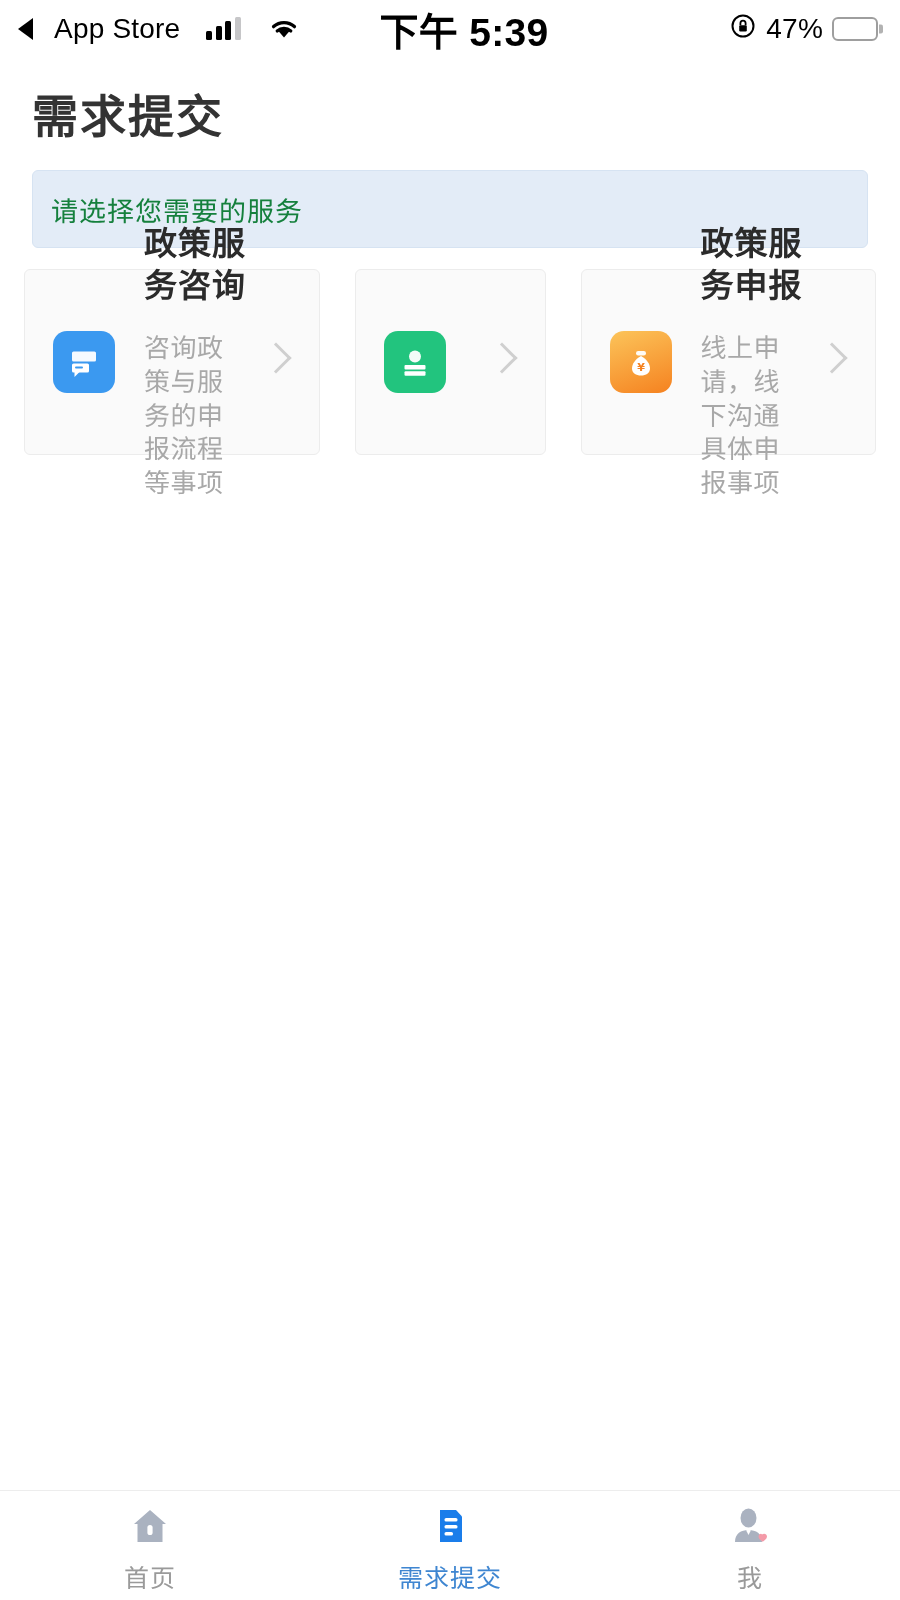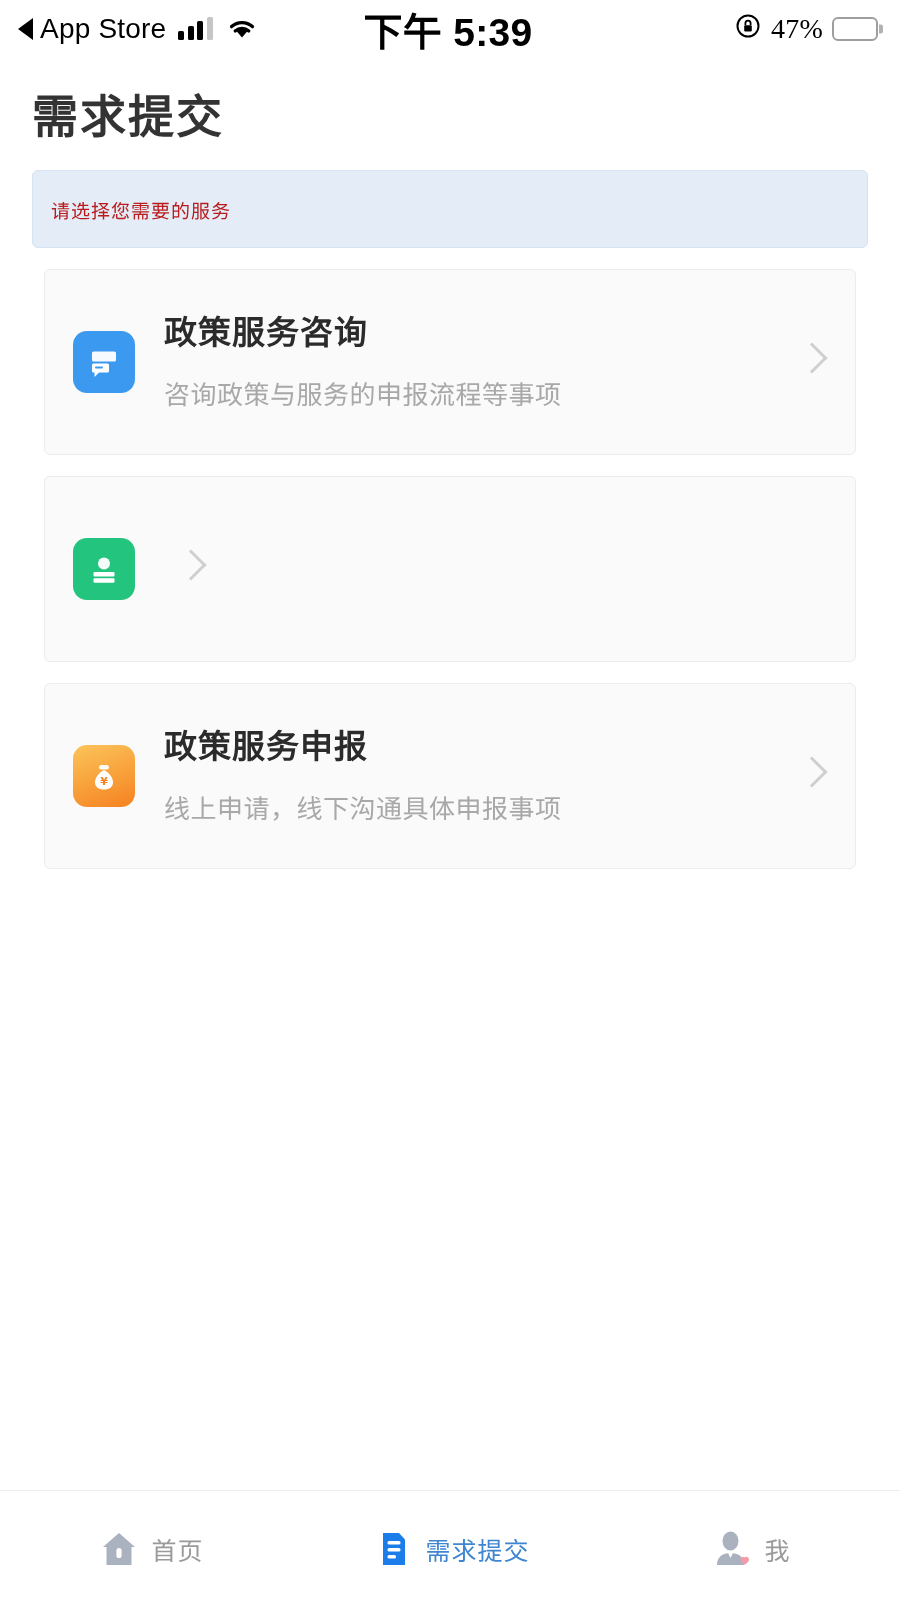--- a/index.html
+++ b/index.html
@@ -30,21 +30,21 @@
     align-items: center;
     padding: 0 22px 0 18px;
     color: #000;
     font-size: 27px;
     font-weight: 500;
     letter-spacing: 0.2px;
   }
   .status-left {
     display: flex;
     align-items: center;
-    gap: 7px;
+    gap: 21px;
     flex: 0 0 auto;
     min-width: 250px;
   }
   .back-tri {
     width: 0; height: 0;
     border-top: 11px solid transparent;
     border-bottom: 11px solid transparent;
     border-right: 15px solid #000;
     display: inline-block;
   }
@@ -79,21 +79,21 @@
   }
 
   .status-right {
     display: flex;
     align-items: center;
     gap: 9px;
     flex: 0 0 auto;
     min-width: 250px;
     justify-content: flex-end;
   }
-  .batt-pct { font-size: 28px; font-weight: 400; font-family: Liberation Serif, serif; }
+  .batt-pct { font-size: 28px; font-weight: 400; }
   .batt {
     position: relative;
     width: 46px;
     height: 24px;
     border: 2.5px solid rgba(0,0,0,0.38);
     border-radius: 6px;
     padding: 2.5px;
   }
   .batt::after {
     content: "";
@@ -128,32 +128,31 @@
     margin: 25px 32px 0 32px;
     height: 78px;
     background: #e3ecf7;
     border: 1px solid #d6e3f2;
     border-radius: 6px;
     display: flex;
     align-items: center;
     padding: 0 18px;
   }
   .notice-text {
-    color: #b91c1c;
-    font-size: 19px;
+    color: #15803d;
+    font-size: 27px;
     letter-spacing: 1px;
   }
 
   
   .card-list {
     margin-top: 21px;
-    padding: 0 44px;
-    display: flex;
-    flex-direction: column;
-    gap: 21px;
+    padding: 0 24px;
+    display: flex;
+    gap: 35px;
   }
   .card {
     position: relative;
     height: 186px;
     background: #fafafa;
     border: 1px solid #ececec;
     border-radius: 6px;
     display: flex;
     align-items: center;
     padding: 0 30px 0 28px;
@@ -212,21 +211,21 @@
     flex: 0 0 110px;
     height: 110px;
     border-top: 1px solid #ededed;
     background: #ffffff;
     display: flex;
     align-items: stretch;
   }
   .tab {
     flex: 1 1 0;
     display: flex;
-    flex-direction: row;
+    flex-direction: column;
     align-items: center;
     justify-content: center;
     gap: 9px;
     cursor: pointer;
     padding-top: 6px;
   }
   .tab-ico {
     width: 46px;
     height: 46px;
     display: flex;

